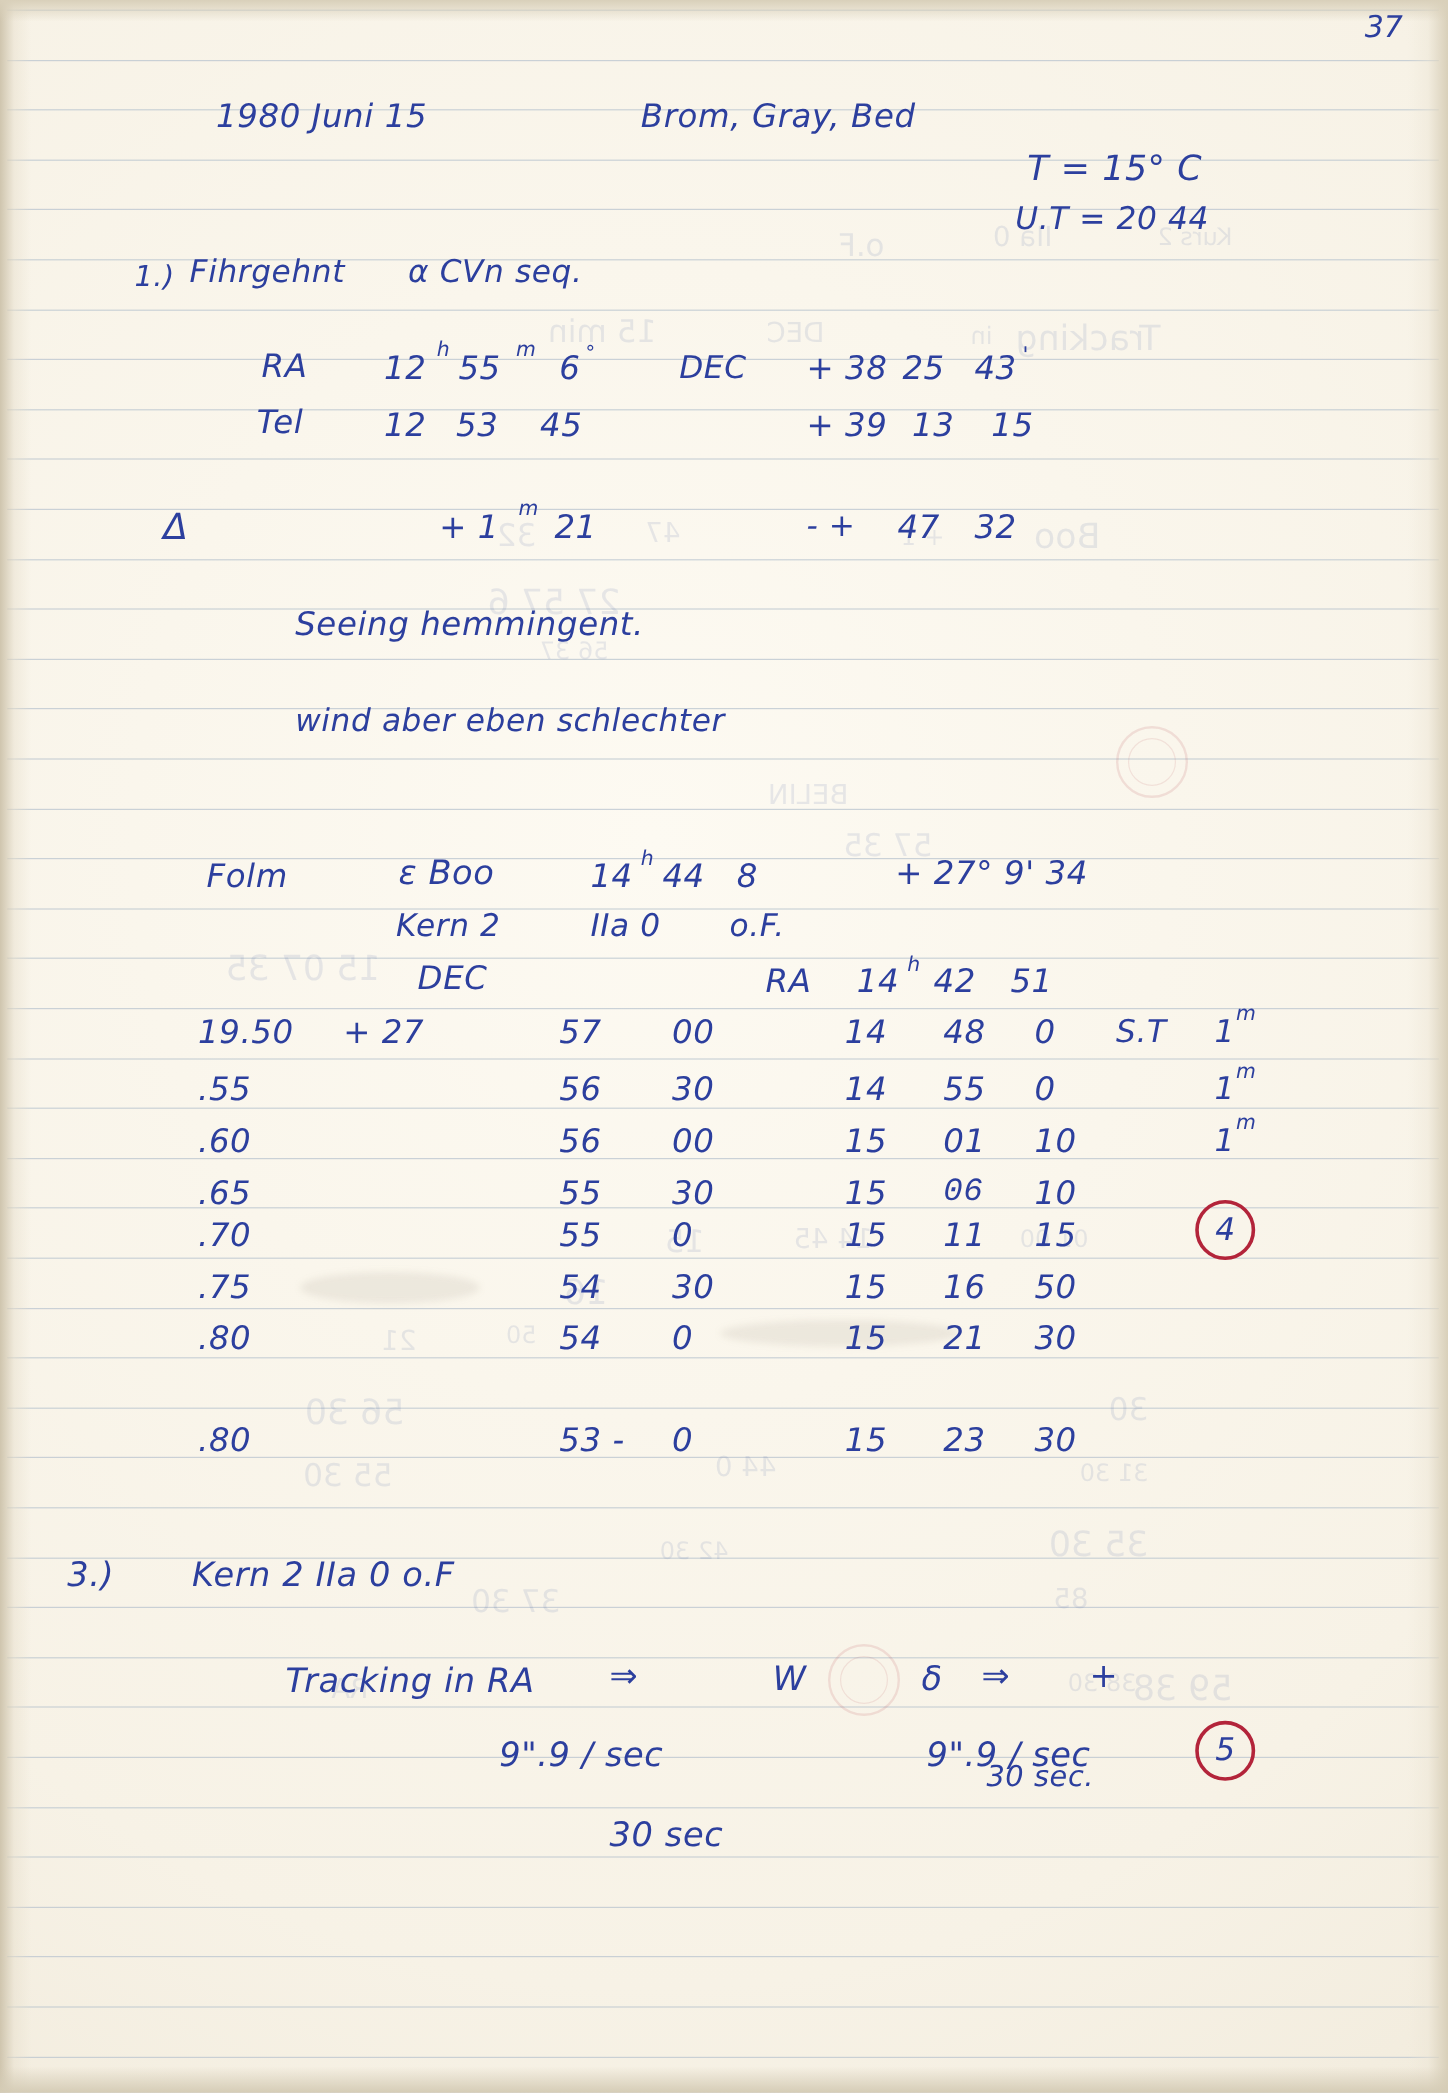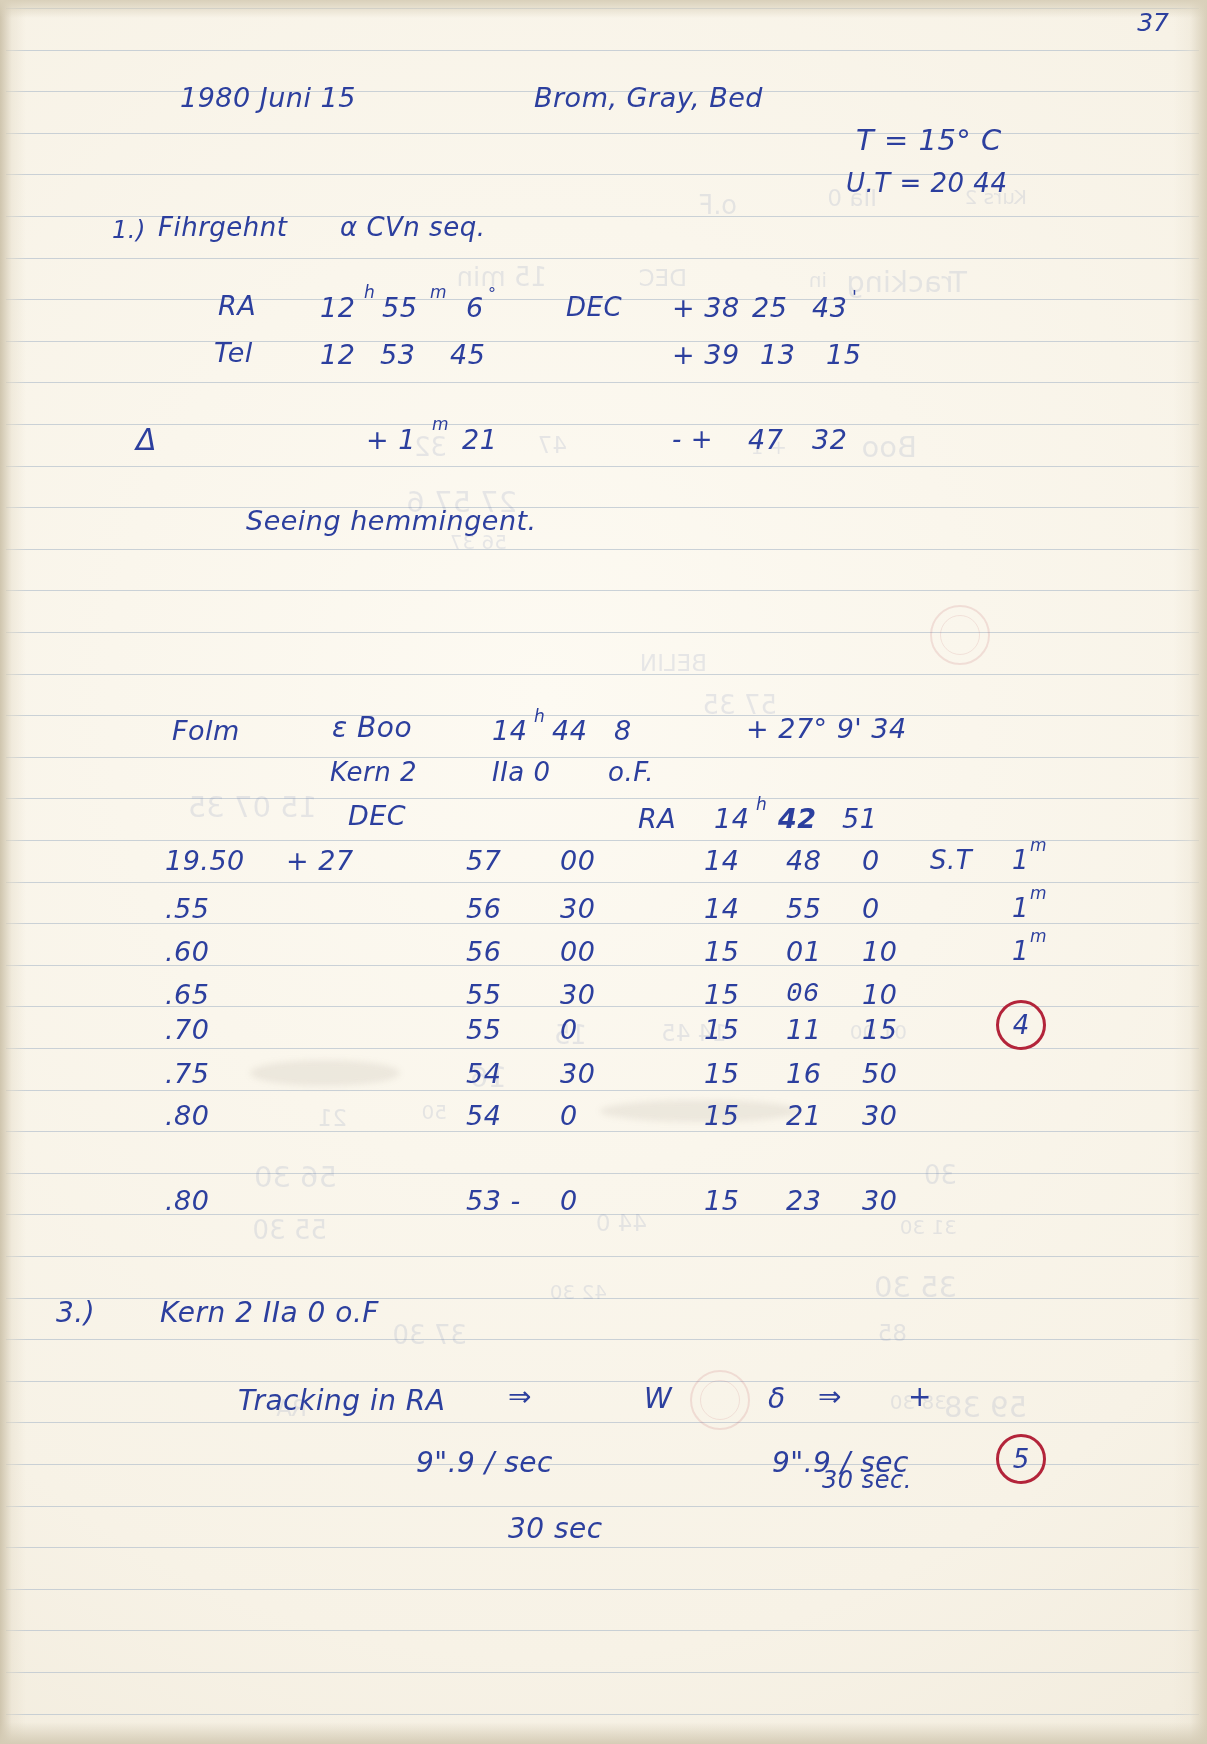--- a/index.html
+++ b/index.html
@@ -262,38 +262,39 @@
 
   <div class="ink" style="left:136px; top:422px; font-size:30px;">Δ</div>
   <div class="ink" style="left:366px; top:424px; font-size:27px;">+ 1</div>
   <div class="ink" style="left:432px; top:414px; font-size:17px;">m</div>
   <div class="ink" style="left:462px; top:424px; font-size:27px;">21</div>
   <div class="ink" style="left:672px; top:424px; font-size:26px;">- +</div>
   <div class="ink" style="left:748px; top:424px; font-size:27px;">47</div>
   <div class="ink" style="left:812px; top:424px; font-size:27px;">32</div>
 
   <div class="ink" style="left:246px; top:505px; font-size:27px;">Seeing hemmingent.</div>
+  <div class="ink" style="left:246px; top:586px; font-size:26px;">wind aber eben schlechter</div>
 
   <div class="ink" style="left:172px; top:715px; font-size:27px;">Folm</div>
   <div class="ink" style="left:332px; top:711px; font-size:28px;">ε Boo</div>
   <div class="ink" style="left:492px; top:715px; font-size:27px;">14</div>
   <div class="ink" style="left:534px; top:706px; font-size:17px;">h</div>
   <div class="ink" style="left:552px; top:715px; font-size:27px;">44</div>
   <div class="ink" style="left:614px; top:715px; font-size:27px;">8</div>
   <div class="ink" style="left:746px; top:713px; font-size:27px;">+ 27° 9' 34</div>
 
   <div class="ink" style="left:330px; top:757px; font-size:26px;">Kern 2</div>
   <div class="ink" style="left:492px; top:757px; font-size:26px;">IIa 0</div>
   <div class="ink" style="left:608px; top:757px; font-size:26px;">o.F.</div>
 
   <div class="ink" style="left:348px; top:800px; font-size:27px;">DEC</div>
   <div class="ink" style="left:638px; top:803px; font-size:27px;">RA</div>
   <div class="ink" style="left:714px; top:803px; font-size:27px;">14</div>
   <div class="ink" style="left:756px; top:794px; font-size:17px;">h</div>
-  <div class="ink" style="left:778px; top:803px; font-size:27px;font-weight:bold;">42</div>
+  <div class="ink" style="left:778px; top:803px; font-size:27px;">42</div>
   <div class="ink" style="left:842px; top:803px; font-size:27px;">51</div>
 
   <div id="meas-rows">
       <div class="ink" style="left: 165px; top: 845px; font-size: 27px;">19.50</div>
       <div class="ink" style="left: 286px; top: 845px; font-size: 27px;">+ 27</div>
       <div class="ink" style="left: 466px; top: 845px; font-size: 27px;">57</div>
       <div class="ink" style="left: 560px; top: 845px; font-size: 27px;">00</div>
       <div class="ink" style="left: 704px; top: 845px; font-size: 27px;">14</div>
       <div class="ink" style="left: 786px; top: 845px; font-size: 27px;">48</div>
       <div class="ink" style="left: 862px; top: 845px; font-size: 27px;">0</div>

